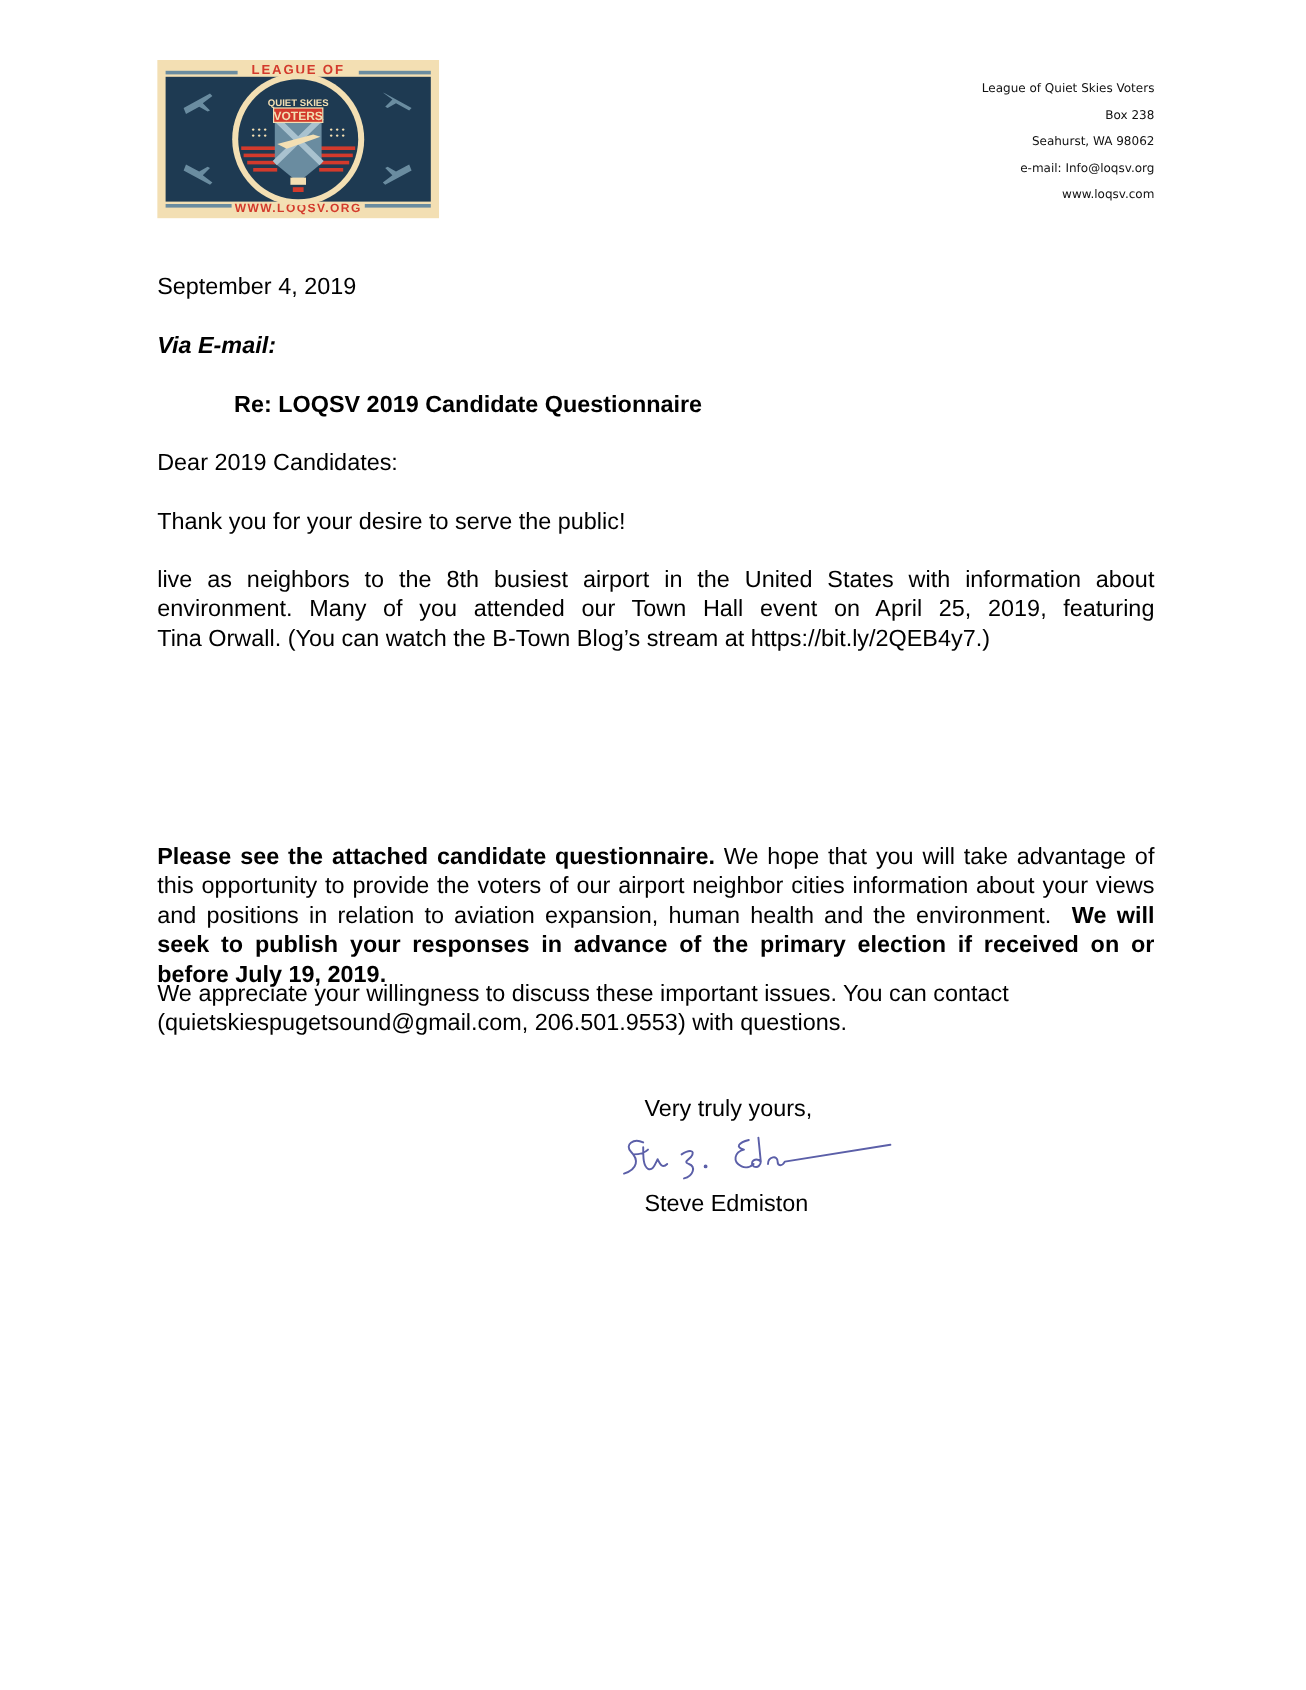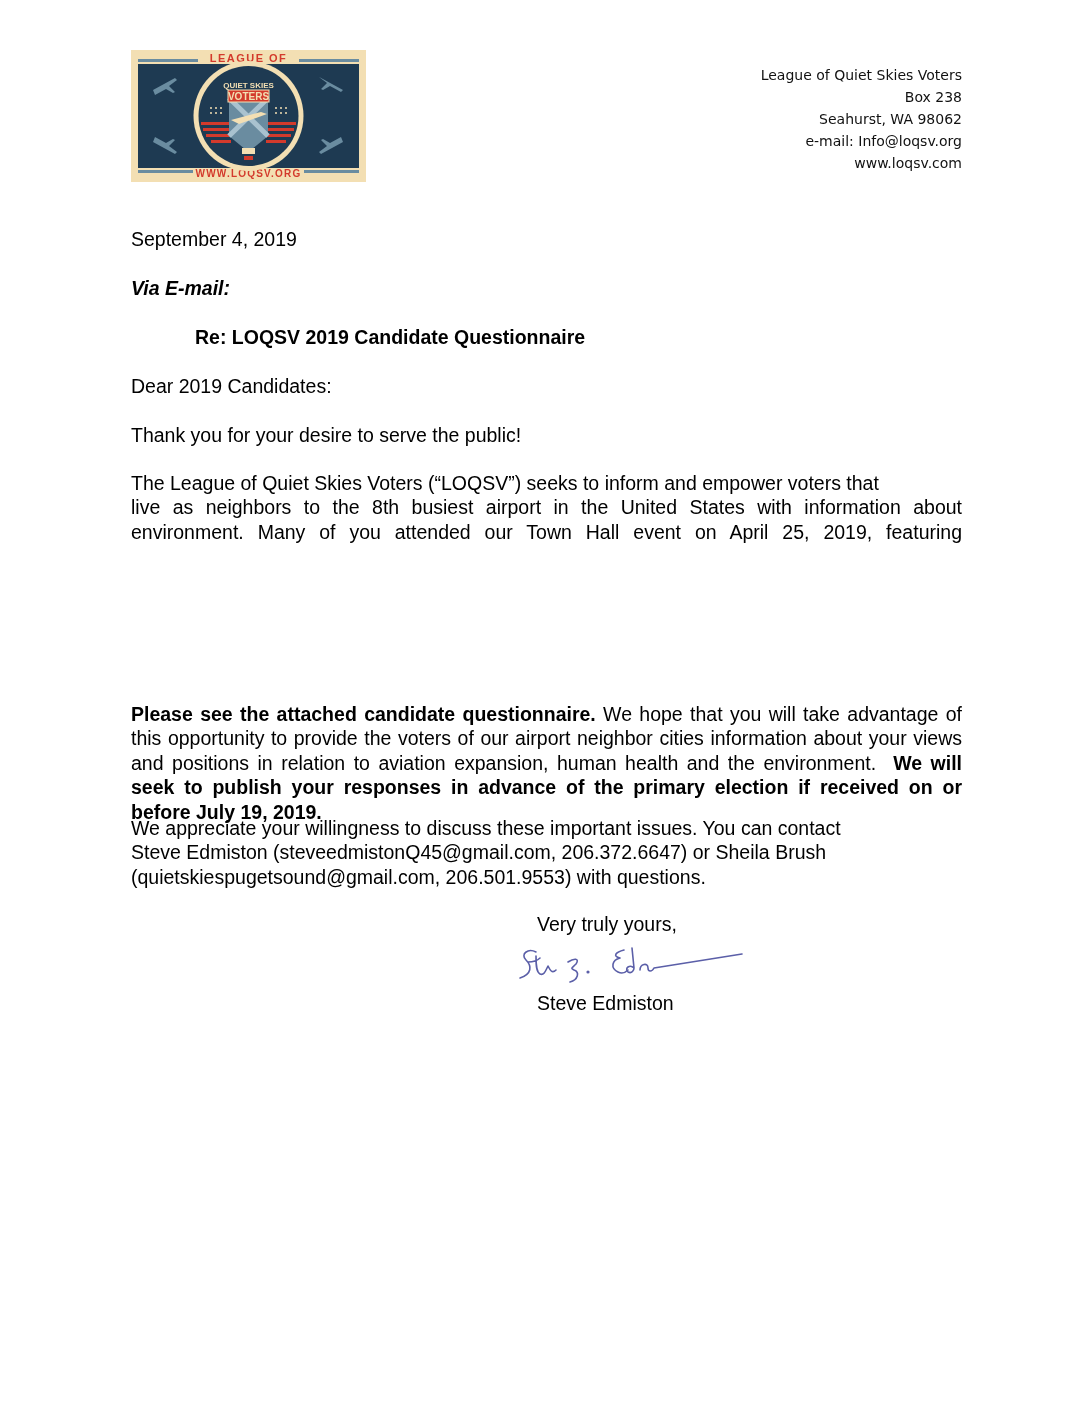--- a/index.html
+++ b/index.html
@@ -1,20 +1,20 @@
 <!DOCTYPE html>
 <html><head>
 <meta charset="utf-8">
 <style>
   html, body { margin: 0; padding: 0; background: #ffffff; }
   body { width: 1088px; height: 1408px; position: relative; overflow: hidden;
          font-family: "Liberation Sans", sans-serif; color: #000; }
   .logo { position: absolute; left: 131px; top: 50px; width: 235px; height: 132px; }
   .addr { position: absolute; right: 126px; top: 64px; text-align: right;
-          font-family: "DejaVu Sans", sans-serif; font-size: 14px; line-height: 22px; color: #111; }
+          font-family: "DejaVu Sans", sans-serif; font-size: 10px; line-height: 22px; color: #111; }
   .addr div { white-space: nowrap; }
   .p { position: absolute; left: 131px; width: 831px; font-size: 19.5px; line-height: 24.4px; }
   .justify { text-align: justify; }
   .justify-last { text-align: justify; text-align-last: left; }
   b { font-weight: bold; }
   .sig-block { position: absolute; left: 537px; top: 912px; font-size: 19.5px; line-height: 24px; }
   .signature { position: absolute; left: 514px; top: 940px; width: 240px; height: 50px; }
 </style>
 </head>
 <body>
@@ -80,32 +80,31 @@
   <div>www.loqsv.com</div>
 </div>
 
 <div class="p" style="top:227px;">September 4, 2019</div>
 <div class="p" style="top:276px;font-weight:bold;font-style:italic;">Via E-mail:</div>
 <div class="p" style="top:325px;left:195px;width:700px;font-weight:bold;">Re: LOQSV 2019 Candidate Questionnaire</div>
 <div class="p" style="top:374px;">Dear 2019 Candidates:</div>
 <div class="p" style="top:423px;">Thank you for your desire to serve the public!</div>
 
 <div class="p" style="top:471px;">
-  <div class="justify-last">The League of Quiet Skies Voters (“LOQSV”) seeks to inform and empower voters that</div>
   <div class="justify-last" style="text-align-last:justify;">live as neighbors to the 8th busiest airport in the United States with information about</div>
   <div class="justify-last" style="text-align-last:justify;">environment. Many of you attended our Town Hall event on April 25, 2019, featuring</div>
+  <div>Tina Orwall. (You can watch the B-Town Blog’s stream at https://bit.ly/2QEB4y7.)</div>
 </div>
 
 <div class="p justify" style="top:702px;">
   <b>Please see the attached candidate questionnaire.</b><span style="white-space:pre-wrap;"> We hope that you will take advantage of this opportunity to provide the voters of our airport neighbor cities information about your views and positions in relation to aviation expansion, human health and the environment.  </span><b>We will seek to publish your responses in advance of the primary election if received on or before July 19, 2019.</b>
 </div>
 
 <div class="p" style="top:816px;">
   <div>We appreciate your willingness to discuss these important issues. You can contact</div>
-  <div>Steve Edmiston (steveedmistonQ45@gmail.com, 206.372.6647) or Sheila Brush</div>
   <div>(quietskiespugetsound@gmail.com, 206.501.9553) with questions.</div>
 </div>
 
 <div class="sig-block">Very truly yours,</div>
 <svg class="signature" viewBox="0 0 240 50">
   <g fill="none" stroke="#5b5fa8" stroke-width="1.6" stroke-linecap="round" stroke-linejoin="round">
     <path d="M22 12 c-8 -4 -16 2 -10 8 c6 6 6 14 -6 18 M14 22 c6 0 10 -2 12 -4 M22 16 c0 8 0 16 4 18 c4 2 6 -4 8 -8 c2 4 4 8 8 4"></path>
     <path d="M54 22 c6 -4 12 -4 8 2 c-4 4 -6 4 -2 6 c6 2 4 10 -4 12"></path>
     <circle cx="74" cy="32" r="0.8"></circle>
     <path d="M110 10 c-8 2 -12 6 -4 8 c-8 2 -10 10 -2 14 c4 2 8 0 10 -2"></path>

